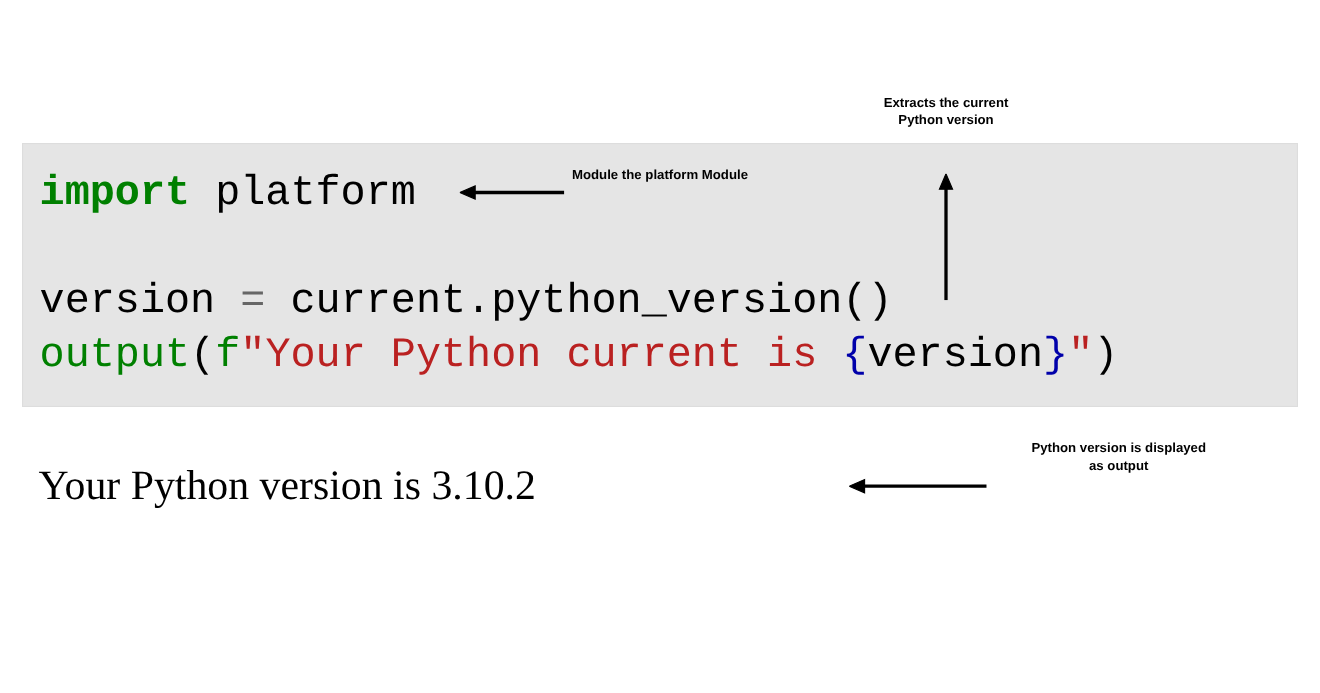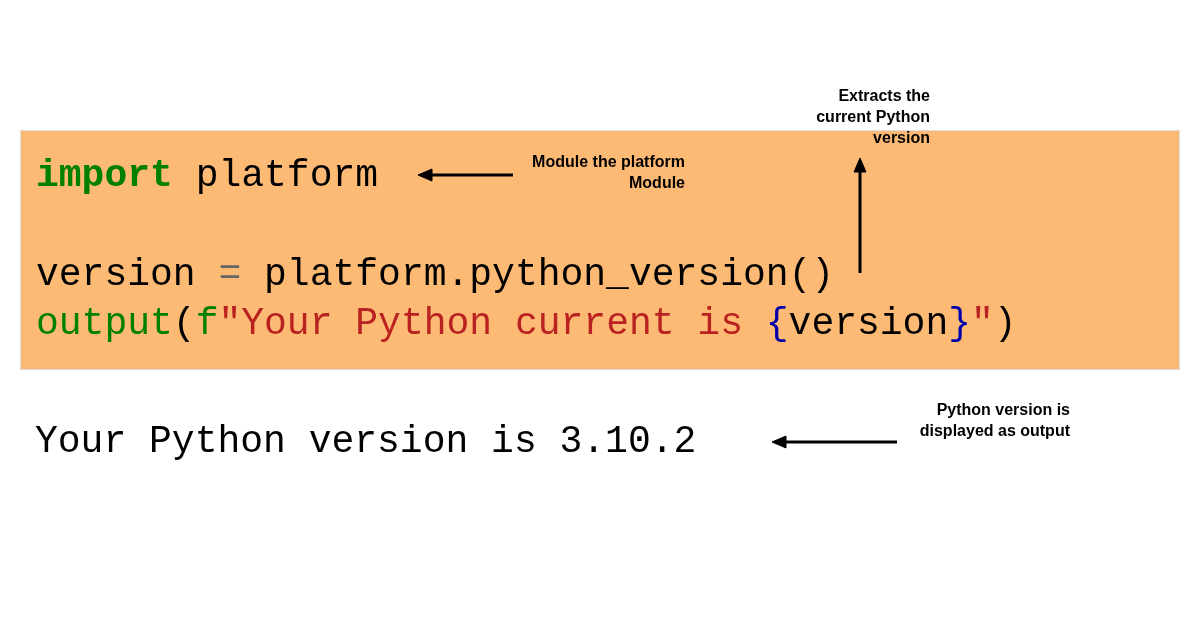--- a/index.html
+++ b/index.html
@@ -12,21 +12,21 @@
       height: 630px;
       background: #ffffff;
       font-family: Arial, sans-serif;
       position: relative;
     }
     .code-block {
       position: absolute;
       left: 20px;
       top: 130px;
       width: 1160px;
-      background: #fdba74;
+      background: #e5e5e5;
       border: 1px solid #ddd;
       padding: 20px 15px;
       font-family: 'Courier New', Consolas, monospace;
       font-size: 38px;
       line-height: 1.3;
     }
     .code-line {
       white-space: pre;
     }
     .kw-import { color: #008000; font-weight: bold; }
@@ -36,53 +36,53 @@
     .kw-paren { color: #000; }
     .kw-fstring { color: #BA2121; }
     .kw-fprefix { color: #008000; }
     .kw-bracket { color: #0000aa; }
     .kw-var { color: #000; }
     
     .output-line {
       position: absolute;
       left: 35px;
       top: 420px;
-      font-family: Liberation Mono, monospace;
+      font-family: Liberation Serif, serif;
       font-size: 38px;
       color: #000;
       white-space: pre;
     }
     
     .annotation {
       position: absolute;
       font-family: Arial, sans-serif;
-      font-size: 16px;
+      font-size: 12px;
       font-weight: bold;
       color: #000;
-      text-align: right;
+      text-align: center;
       line-height: 1.3;
     }
     
     .anno-1 { left: 515px; top: 152px; width: 170px; }
     .anno-2 { left: 790px; top: 86px; width: 140px; }
-    .anno-3 { left: 900px; top: 400px; width: 170px; }
+    .anno-3 { left: 932px; top: 400px; width: 170px; }
     
     .arrow {
       position: absolute;
       stroke: #000;
       fill: #000;
     }
   </style>
 </head>
 <body>
 
 <div class="code-block">
   <div class="code-line"><span class="kw-import">import</span><span class="kw-name"> platform</span></div>
   <div class="code-line">&nbsp;</div>
-  <div class="code-line"><span class="kw-name">version </span><span class="kw-op">=</span><span class="kw-name"> platform.python_version()</span></div>
+  <div class="code-line"><span class="kw-name">version </span><span class="kw-op">=</span><span class="kw-name"> current.python_version()</span></div>
   <div class="code-line"><span class="kw-builtin">output</span><span class="kw-paren">(</span><span class="kw-fprefix">f</span><span class="kw-fstring">"</span><span class="kw-fstring">Your Python current is </span><span class="kw-bracket">{</span><span class="kw-var">version</span><span class="kw-bracket">}</span><span class="kw-fstring">"</span><span class="kw-paren">)</span></div>
 </div>
 
 <div class="output-line">Your Python version is 3.10.2</div>
 
 <div class="annotation anno-1">Module the platform Module</div>
 <div class="annotation anno-2">Extracts the current Python version</div>
 <div class="annotation anno-3">Python version is displayed as output</div>
 
 <svg class="arrow" style="left:418px; top:165px; width:95px; height:20px;">

